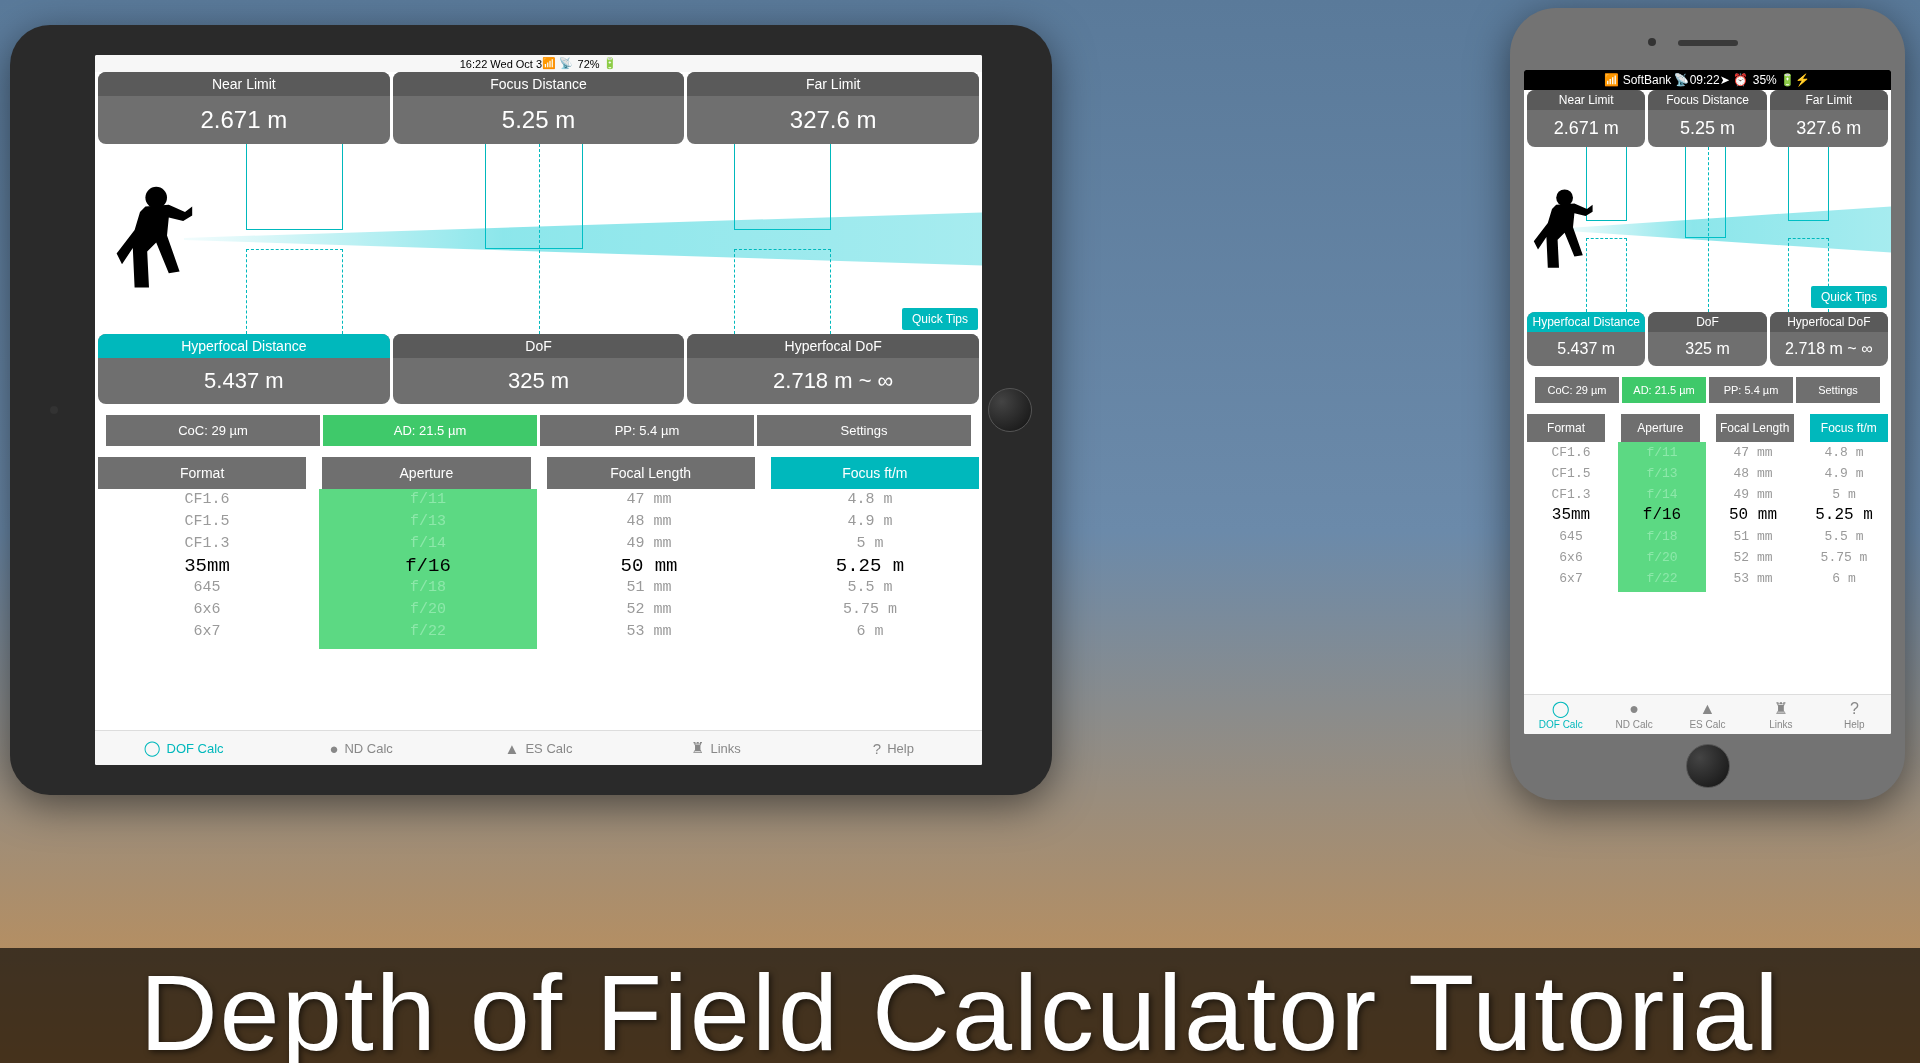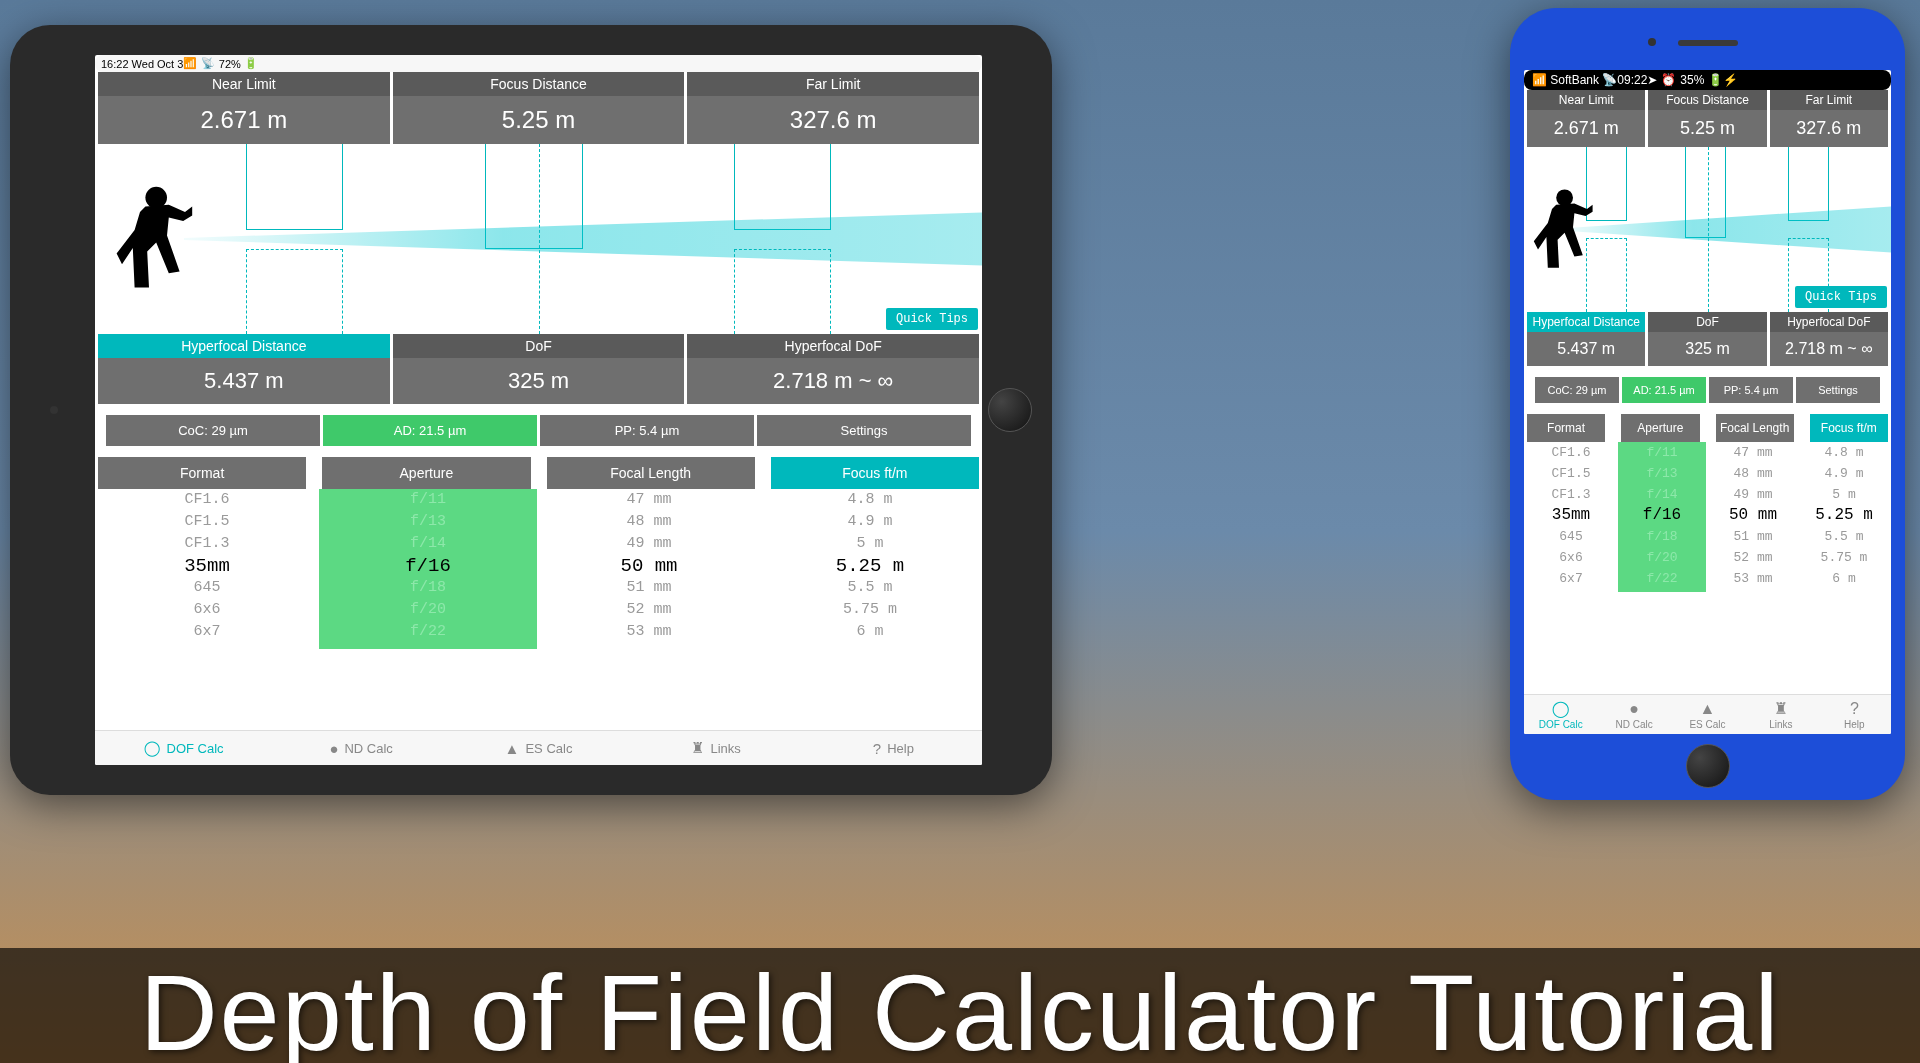--- a/index.html
+++ b/index.html
@@ -65,21 +65,21 @@
     flex-direction: column;
     overflow: hidden;
   }
   
   .iphone {
     position: absolute;
     right: 15px;
     top: 8px;
     width: 395px;
     height: 792px;
-    background: #1d4ed8;
+    background: #737373;
     border-radius: 46px;
     padding: 62px 14px 66px 14px;
     box-shadow: 0 10px 40px rgba(0,0,0,0.5);
   }
   .iphone .speaker {
     position: absolute;
     top: 32px;
     left: 50%;
     transform: translateX(-50%);
     width: 60px; height: 6px;
@@ -110,40 +110,39 @@
     background: #fff;
     border-radius: 2px;
     display: flex;
     flex-direction: column;
     overflow: hidden;
     font-size: 13px;
   }
   
   .status-bar {
     display: flex;
-    justify-content: flex-start;
+    justify-content: center;
     align-items: center;
     padding: 2px 6px;
     font-size: 11px;
     color: #000;
     background: #f7f7f7;
-    border-radius: 8px;
   }
   .iphone-screen .status-bar { background:#000; color:#fff; font-size:12px; padding:3px 8px;}
   .status-bar .right { display:flex; gap:4px; align-items:center; }
   
   .app-body { flex:1; display:flex; flex-direction:column; background:#fff; }
   .result-row { display:flex; gap:3px; padding:0 3px; }
   .result-card {
     flex:1;
     background:#6f6f6f;
     color:#fff;
     display:flex;
     flex-direction:column;
-    border-radius:0;
+    border-radius:8px;
     overflow:hidden;
   }
   .result-card .header {
     background:#5a5a5a;
     text-align:center;
     padding:4px 2px;
     font-size:14px;
     font-weight:500;
   }
   .result-card.teal-header .header { background:#00b8bc; }
@@ -154,21 +153,20 @@
     font-weight:400;
   }
   .iphone-screen .result-card .header { font-size:12px; padding:3px 1px;}
   .iphone-screen .result-card .value { font-size:18px; padding:8px 1px;}
   
   .diagram {
     position:relative;
     height:190px;
     background:#fff;
     overflow:hidden;
-    font-family:Liberation Mono, monospace;
   }
   .iphone-screen .diagram { height:165px; }
   .photog {
     position:absolute;
     left:2%;
     top:50%;
     transform:translateY(-50%);
     width:90px;
     height:120px;
   }

